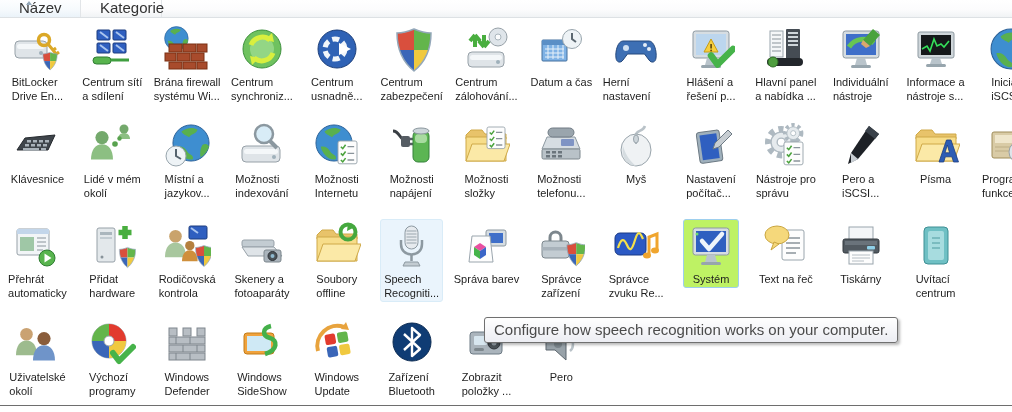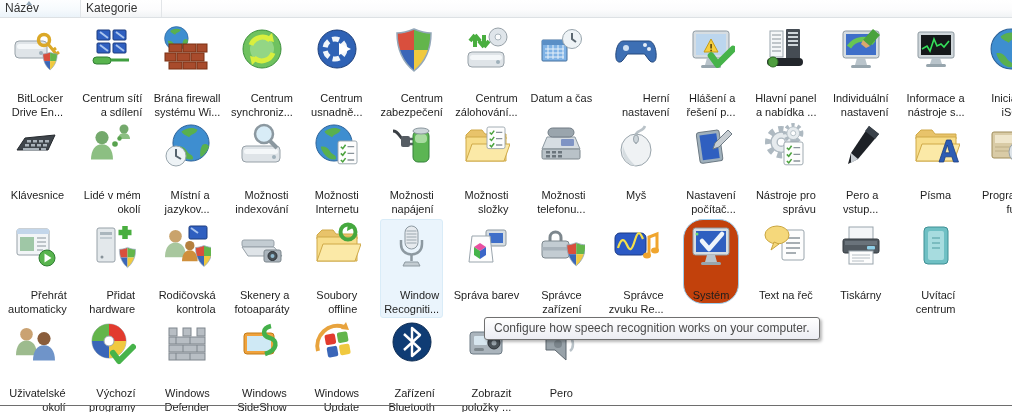--- a/index.html
+++ b/index.html
@@ -10,50 +10,50 @@
     -webkit-font-smoothing:antialiased;
   }
   
   .colhead{
     position:absolute;top:0;left:0;width:1012px;height:17px;
     background:linear-gradient(#ffffff 0%,#fcfcfd 55%,#f1f3f5 100%);
     border-bottom:1px solid #dde1e4;
   }
   .hcol{
     position:absolute;top:0;height:17px;line-height:16px;
-    font-size:12px;color:#333;padding-left:5px;box-sizing:border-box;
+    font-size:15px;color:#333;padding-left:19px;box-sizing:border-box;
     border-right:1px solid #e2e5e8;cursor:default;
   }
   .hcol-sorted{background:linear-gradient(#fdfeff 0%,#f6fafd 55%,#ebf3f9 100%);}
   .sortarrow{
     position:absolute;top:1px;left:26px;width:0;height:0;
     border-left:3.5px solid transparent;border-right:3.5px solid transparent;
     border-bottom:4px solid #93a7b9;
   }
   
   .grid-row{position:absolute;left:0;display:grid;grid-template-columns:repeat(14,74.85px);}
   .row0{top:22px;}.row1{top:119px;}.row2{top:219px;}.row3{top:317px;}
   .item{width:74.85px;height:95px;display:flex;justify-content:center;align-items:flex-start;}
   .box{
     display:flex;flex-direction:column;align-items:center;
     padding:2px 3px 1px 3px;border:1px solid transparent;border-radius:3px;
     max-width:72px;
   }
   .state-hover{background:#eaf4fc;border-color:#d9ecf8;}
-  .state-selected{background:#c2410c;border-color:#9ecfee;border-radius:20px;}
+  .state-selected{background:#bef264;border-color:#9ecfee;}
   .icon{width:48px;height:48px;}
   .icon svg{display:block;}
   .label{
-    margin-top:18px;font-size:11px;line-height:14px;text-align:right;
+    margin-top:2px;font-size:11px;line-height:14px;text-align:left;
     color:#1e1e1e;white-space:pre-line;
   }
   
   .tooltip{
     position:absolute;top:317px;left:484px;z-index:50;
-    white-space:nowrap;font-size:12px;color:#4b4b4b;
+    white-space:nowrap;font-size:15px;color:#4b4b4b;
     background:linear-gradient(#ffffff,#ecedf3);
     border:1px solid #707070;border-radius:3px;
     padding:3px 9px 4px 9px;
     box-shadow:2px 2px 3px rgba(0,0,0,.28);
   }
   
   .bottom-line{position:absolute;top:405px;left:0;width:1012px;height:1px;background:#6e6e6e;}
 </style>
 </head>
 <body>
@@ -291,21 +291,21 @@
             <rect x="6" y="6" width="36" height="27" rx="2.5" fill="#d6dde2" stroke="#8d99a1"></rect>
             <rect x="9" y="9" width="30" height="21" fill="#3f6fc9"></rect>
             <path d="M12 22c6-9 18-10 25-4" stroke="#67c653" stroke-width="5" fill="none"></path>
             <path d="M20 33l-2 7h12l-2-7z" fill="#b9c4cb"></path>
             <rect x="14" y="40" width="20" height="3" rx="1.5" fill="#97a5ad"></rect>
             <path d="M36 4l7 6-10 11-7-6z" fill="#4aa23c"></path>
             <path d="M26 15l7 6-4 2-5-4z" fill="#dba86c"></path>
           </svg>
         </div>
         <div class="label">Individuální
-nastavení</div>
+nástroje</div>
       </div>
     </div>
     <div class="item">
       <div class="box">
         <div class="icon">
           <svg viewBox="0 0 48 48" width="48" height="48">
             <rect x="6" y="7" width="36" height="26" rx="2" fill="#cfd6da" stroke="#8d99a1"></rect>
             <rect x="9" y="10" width="30" height="20" fill="#15181a"></rect>
             <path d="M10 24l5-3 3 5 4-12 3 7 4-2 3 3 5-6" stroke="#35e05a" stroke-width="1.6" fill="none"></path>
             <path d="M20 33l-2 6h12l-2-6z" fill="#b9c4cb"></path>
@@ -541,21 +541,21 @@
     <div class="item">
       <div class="box">
         <div class="icon">
           <svg viewBox="0 0 48 48" width="48" height="48">
             <path d="M32 4l10 8-21 25-10 5 3-11z" fill="#1d2126"></path>
             <path d="M32 4l10 8-4 5-10-8z" fill="#3a424a"></path>
             <path d="M14 31l7 6-7 4z" fill="#c7cdd2"></path>
           </svg>
         </div>
         <div class="label">Pero a
-vstup...</div>
+iSCSI...</div>
       </div>
     </div>
     <div class="item">
       <div class="box">
         <div class="icon">
           <svg viewBox="0 0 48 48" width="48" height="48">
             <path d="M4 13l5-5h11l3 4h21v5H4z" fill="#e8c36a" stroke="#cfa948"></path>
             <path d="M4 15h40v24H4z" fill="#f7dd8a" stroke="#cfa948"></path>
             <path d="M4 39l6-17h38l-6 17z" fill="#fbe9a7" stroke="#cfa948"></path>
             <path d="M27 40l7.5-22h4.5l7.5 22h-5l-1.6-5.2h-6.6L31.7 40z M33 30.8h4.6L35.3 23z" fill="#2d5db4" stroke="#1c3e80" stroke-width="0.8"></path>
@@ -696,21 +696,21 @@
           <svg viewBox="0 0 48 48" width="48" height="48">
             <rect x="17" y="4" width="13" height="23" rx="6.5" fill="#e6eaee" stroke="#8d99a1"></rect>
             <g stroke="#9aa5ad" stroke-width="1.2">
               <path d="M18.5 9h10M18.5 12h10M18.5 15h10M18.5 18h10M18.5 21h10"></path>
             </g>
             <path d="M13 18v4c0 6.5 4.5 10.5 10.5 10.5S34 28.5 34 22v-4" fill="none" stroke="#8d99a1" stroke-width="2.5"></path>
             <path d="M23.5 33v6" stroke="#8d99a1" stroke-width="2.5"></path>
             <path d="M17 40h13l2 4H15z" fill="#c3ccd2" stroke="#8d99a1"></path>
           </svg>
         </div>
-        <div class="label">Window
+        <div class="label">Speech
 Recogniti...</div>
       </div>
     </div>
     <div class="item">
       <div class="box">
         <div class="icon">
           <svg viewBox="0 0 48 48" width="48" height="48">
             <rect x="24" y="8" width="20" height="16" rx="2" fill="#d6dde2" stroke="#8d99a1"></rect>
             <rect x="27" y="11" width="14" height="10" fill="#3f6fc9"></rect>
             <path d="M10 14h18l3 26H7z" fill="#fdfdfd" stroke="#9aa5ad"></path>

